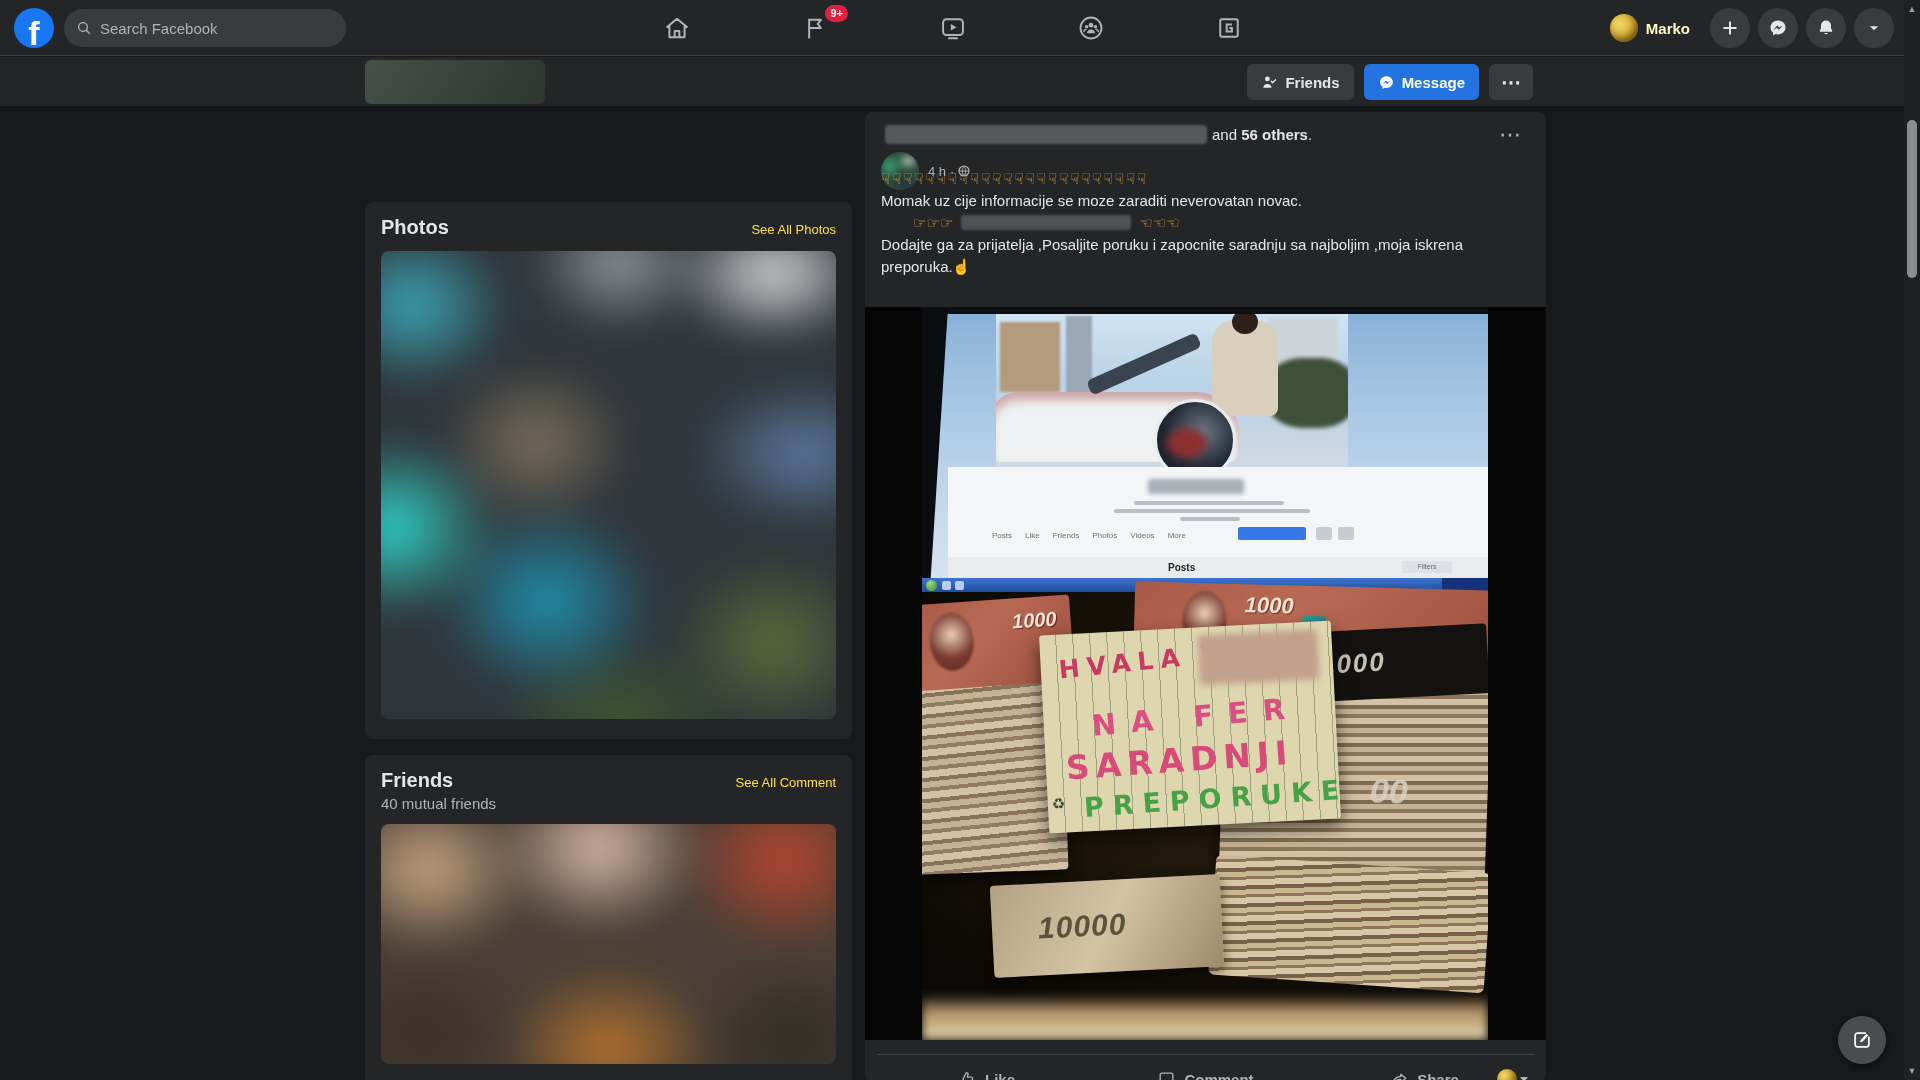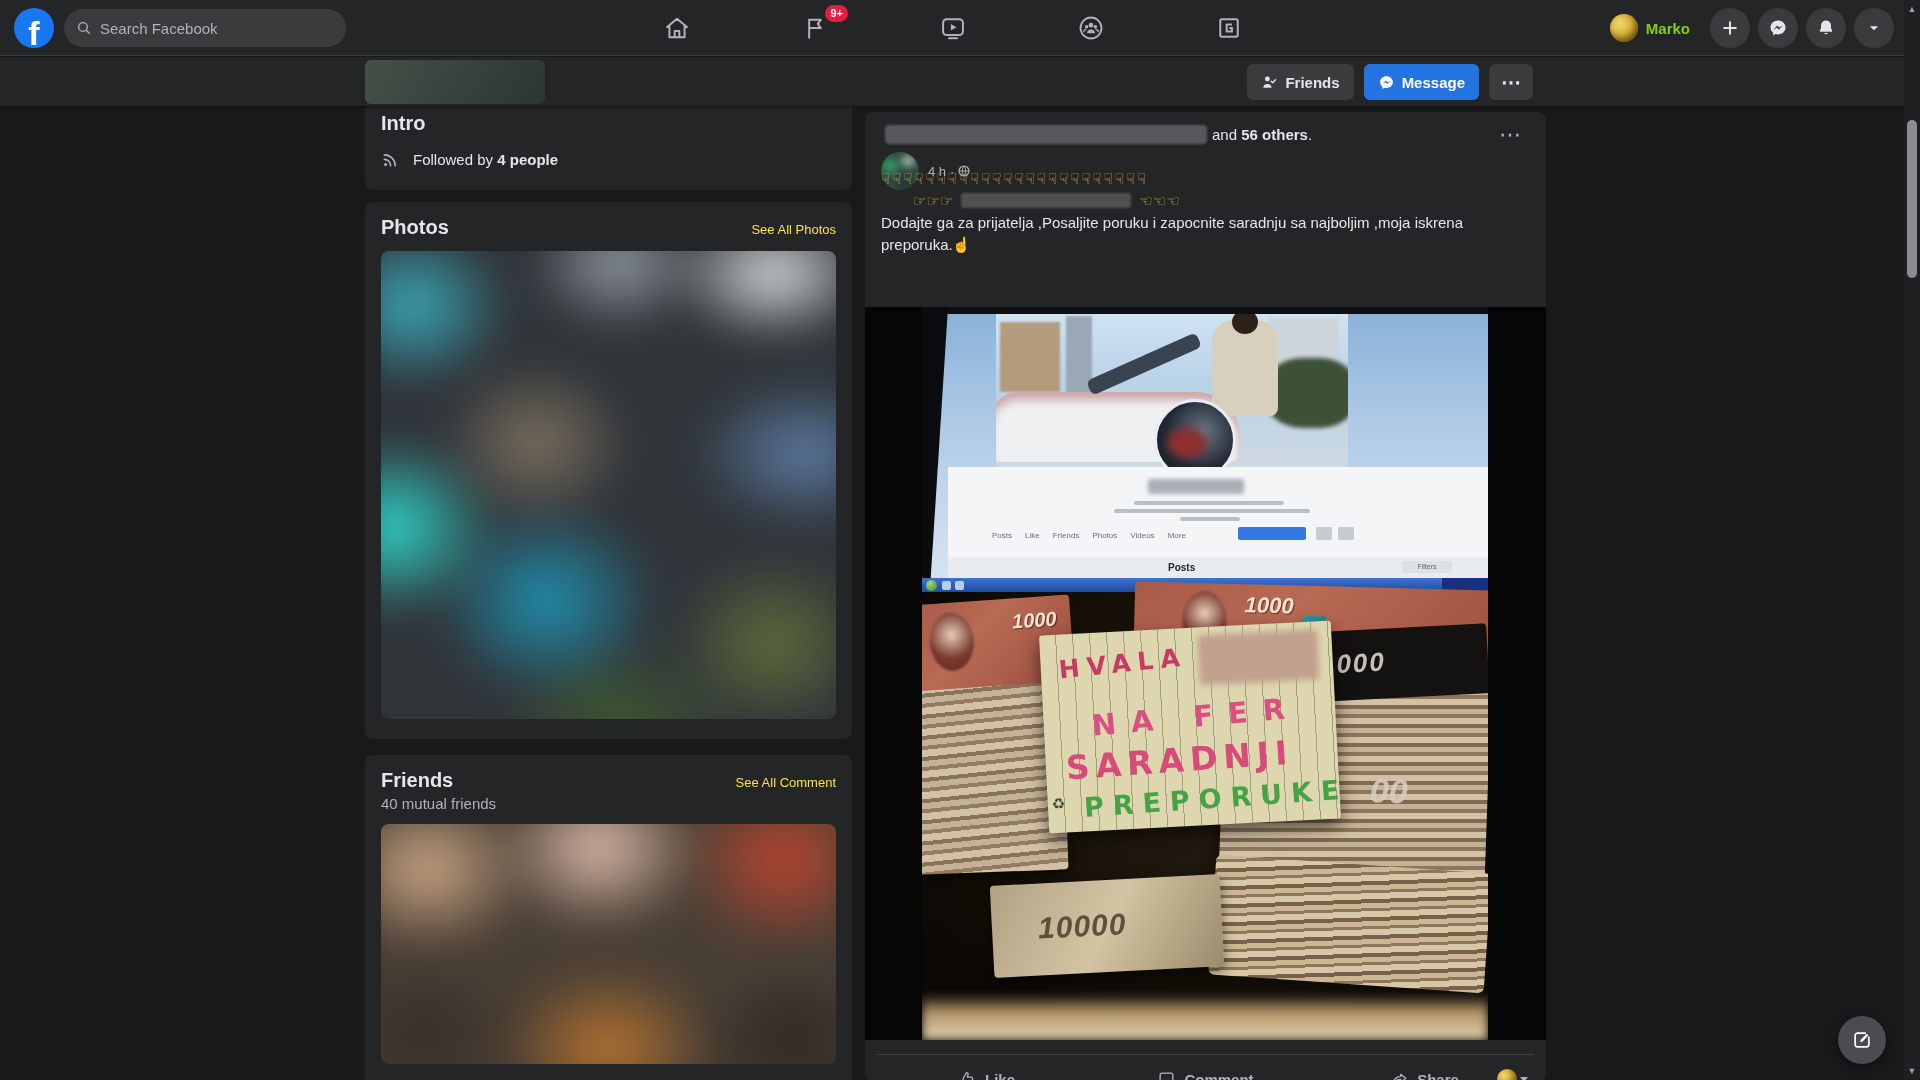--- a/index.html
+++ b/index.html
@@ -22,21 +22,21 @@
   .nav-tab { width:138px; height:55px; display:flex; align-items:center; justify-content:center;
              position:relative; border-radius:8px; cursor:pointer; }
   .badge { position:absolute; top:5px; right:36px; background:#e41e3f; color:#fff; font-size:11px;
            font-weight:bold; border-radius:10px; padding:2px 5px; line-height:13px; }
   .nav-right { position:absolute; right:26px; top:8px; display:flex; align-items:center; gap:8px; }
   .profile-chip { display:flex; align-items:center; gap:8px; margin-right:4px; cursor:pointer;
                   padding:4px 8px 4px 4px; border-radius:20px; }
   .mini-avatar { width:28px; height:28px; border-radius:50%;
                  background:radial-gradient(circle at 35% 35%, #f0d96a, #d2a62c 60%, #8a6a14);
                  box-shadow:inset -3px -4px 6px rgba(60,40,0,.55); }
-  .profile-chip span { color:#84cc16; font-size:15px; font-weight:600;text-align:right; }
+  .profile-chip span { color:#fef9c3; font-size:15px; font-weight:600;text-align:right; }
   .icon-btn { width:40px; height:40px; border-radius:50%; background:#3a3b3c; display:flex;
               align-items:center; justify-content:center; cursor:pointer; }
 
   
   .band { position:absolute; top:57px; left:0; width:1904px; height:49px; background:#242526;
           box-shadow:0 1px 2px rgba(0,0,0,.45); z-index:20; }
   .name-plate { position:absolute; left:365px; top:3px; width:180px; height:44px; border-radius:6px;
                 overflow:hidden; }
   .name-plate > div { position:absolute; inset:-10px;
       background:linear-gradient(120deg,#49534a 0%, #3c453f 40%, #333c37 70%, #2d342f 100%);
@@ -334,30 +334,20 @@
             <path d="M12 3C6.9 3 3 6.7 3 11.3c0 2.6 1.2 4.9 3.2 6.4V21l3-1.7c.9.2 1.8.4 2.8.4 5.1 0 9-3.7 9-8.3S17.1 3 12 3zm1 11.2-2.3-2.4-4.4 2.4 4.8-5.1 2.3 2.4 4.4-2.4-4.8 5.1z" fill="#fff"></path>
           </svg>
         <span>Message</span>
       </button>
       <button class="btn gray square">
         <span>⋯</span>
       </button>
     </div>
   </div>
 
-  <div class="card intro-card">
-    <div class="card-title">Intro</div>
-    <div class="intro-row">
-      <svg width="20" height="20" viewBox="0 0 24 24">
-          <circle cx="5.5" cy="18.5" r="1.8" fill="#b0b3b8"></circle>
-          <path d="M4 12.5a7.5 7.5 0 0 1 7.5 7.5 M4 7a13 13 0 0 1 13 13" fill="none" stroke="#b0b3b8" stroke-width="2" stroke-linecap="round"></path>
-        </svg>
-      <span><span>Followed by </span><b>4 people</b></span>
-    </div>
-  </div>
 
   <div class="card photos-card">
     <div class="card-head">
       <div class="card-title">Photos</div>
       <a class="card-link">See All Photos</a>
     </div>
     <div class="blurbox photos-blur">
         <div></div>
       </div>
   </div>
@@ -389,20 +379,21 @@
         <span>·</span>
         <svg width="12" height="12" viewBox="0 0 12 12">
             <circle cx="6" cy="6" r="5" fill="none" stroke="#b0b3b8" stroke-width="1.2"></circle>
             <path d="M1 6h10 M6 1c2.2 2.8 2.2 7.2 0 10 M6 1C3.8 3.8 3.8 8.2 6 11" fill="none" stroke="#b0b3b8" stroke-width="1"></path>
           </svg>
       </div>
     </div>
 
     <div class="post-text">
       <div class="emoji emoji-row">☟☟☟☟☟☟☟☟☟☟☟☟☟☟☟☟☟☟☟☟☟☟☟☟</div>
+      <div>Momak uz cije informacije se moze zaraditi neverovatan novac.</div>
       <div class="finger-line">
         <span class="emoji">☞☞☞</span><span class="finger-blur"></span><span class="emoji">☜☜☜</span>
       </div>
       <div> Dodajte ga za prijatelja ,Posaljite poruku i zapocnite saradnju sa najboljim ,moja iskrena</div>
       <div><span>preporuka.</span><span class="emoji">☝</span></div>
     </div>
 
     <div class="post-image">
       <div class="photo">
 

